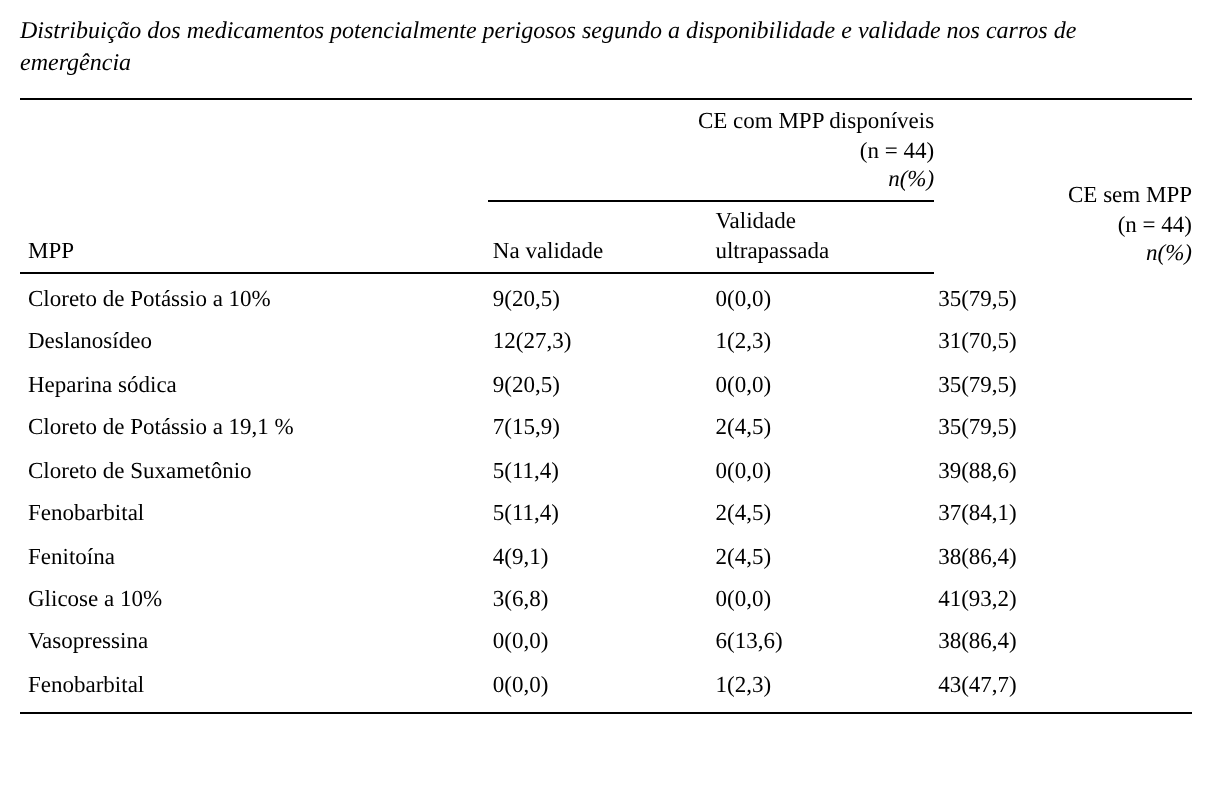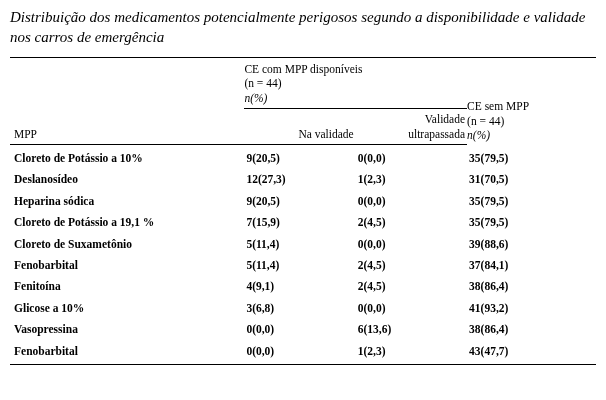--- a/index.html
+++ b/index.html
@@ -20,21 +20,21 @@
     height: 400px;
     box-sizing: border-box;
     padding: 8px 10px 0 10px;
   }
   .table-number {
     font-size: 12.5px;
     line-height: 1.25;
     margin: 0 0 1px 0;
   }
   .table-caption {
-    font-size: 15px;
+    font-size: 12px;
     font-style: italic;
     line-height: 1.3;
     margin: 0 0 10px 0;
     max-width: 580px;
   }
   table.data {
     width: 100%;
     border-collapse: collapse;
     font-size: 11.5px;
   }
@@ -46,59 +46,58 @@
     height: 0;
     font-size: 0;
     line-height: 0;
   }
   th, td {
     padding: 0;
     font-weight: normal;
     vertical-align: bottom;
   }
   .head-group {
-    text-align: left;
+    text-align: right;
     font-size: 11.5px;
     line-height: 1.25;
     padding: 4px 0 2px 0;
   }
   .span-rule {
     border-bottom: 1px solid #000;
     height: 1px;
     font-size: 0;
     line-height: 0;
     padding: 0;
   }
   .col-mpp {
     width: 40%;
     text-align: left;
     padding-left: 4px;
   }
   .col-a { width: 19%; text-align: center; }
   .col-b { width: 19%; text-align: center; }
   .col-c { width: 22%; text-align: center; }
   .sub-head {
-    text-align: right;
+    text-align: left;
     font-size: 11.5px;
     line-height: 1.25;
     padding: 3px 2px 3px 2px;
     vertical-align: bottom;
   }
   .sub-head.left {
     text-align: left;
     padding-left: 4px;
   }
   .head-underline td, .head-underline th {
     border-bottom: 1px solid #000;
   }
   tbody td {
     font-size: 11.5px;
     line-height: 1.15;
     padding: 4.1px 2px 4.1px 2px;
-    font-weight: bold;
   }
   tbody td.name {
     text-align: left;
     padding-left: 4px;
   }
   tbody td.num {
     text-align: left;
   }
   .body-top td { padding-top: 7px; }
   .body-bottom td { padding-bottom: 6px; }

